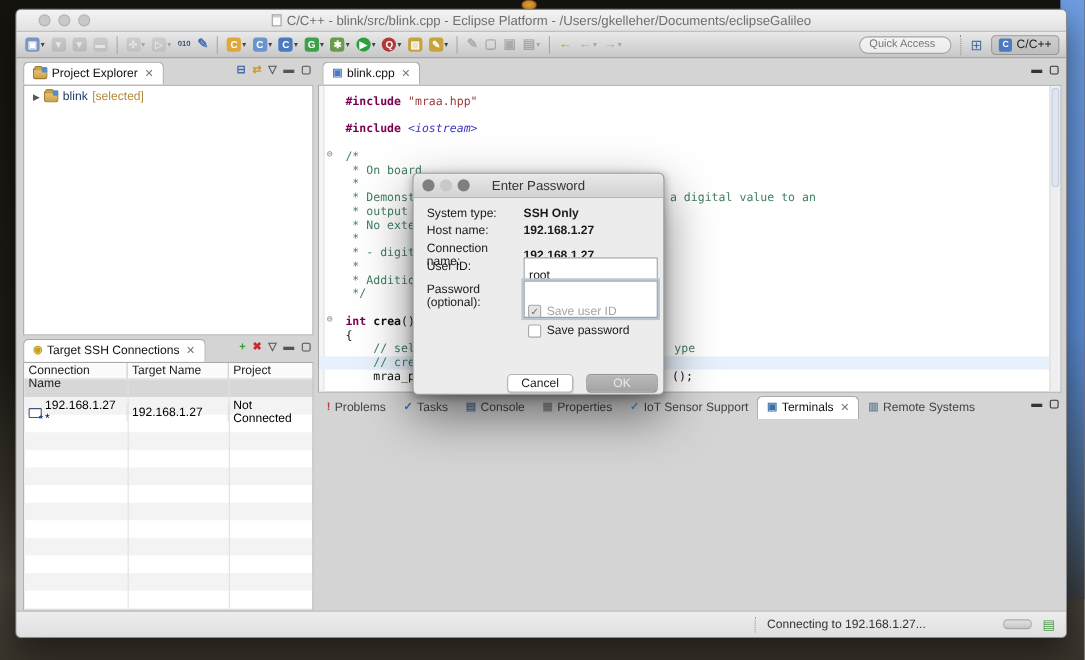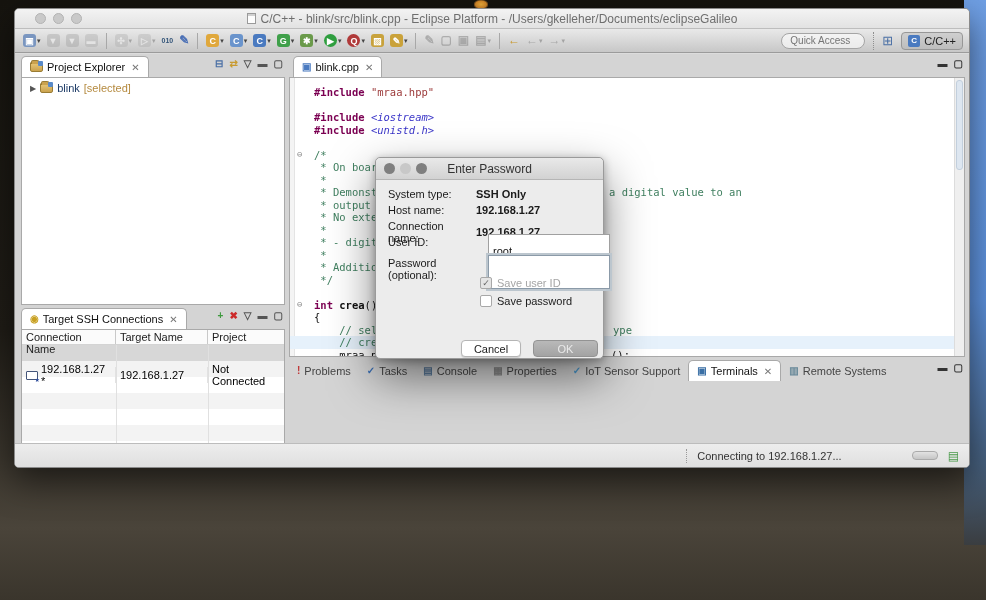--- a/index.html
+++ b/index.html
@@ -4,21 +4,21 @@
 <style>
   * { margin:0; padding:0; box-sizing:border-box; }
   html,body { width:986px; height:600px; overflow:hidden; }
   body { font-family:"Liberation Sans", sans-serif; position:relative; background:linear-gradient(180deg,#16140f 0%,#201d17 55%,#4a443a 88%,#3a352c 100%); }
 
   
   .sky-strip { position:absolute; right:0; top:0; width:22px; height:545px; background:linear-gradient(180deg,#6f9fe4 0%,#5d92de 55%,#47617f 85%,#3a3d40 100%); }
   .flame { position:absolute; left:474px; top:0; width:14px; height:9px; background:radial-gradient(ellipse at center,#f4b33c 0%,#d98b2a 55%,rgba(120,70,20,0) 80%); }
 
   
-  .window { position:absolute; left:14px; top:8px; width:956px; height:460px; background:#dcdcdc; border-radius:5px; box-shadow:0 12px 34px rgba(0,0,0,.55); overflow:hidden; border:1px solid #8a8a8a; }
+  .window { position:absolute; left:14px; top:8px; width:956px; height:572px; background:#dcdcdc; border-radius:5px; box-shadow:0 12px 34px rgba(0,0,0,.55); overflow:hidden; border:1px solid #8a8a8a; }
 
   .titlebar { position:relative; height:20px; background:linear-gradient(#f3f3f3,#e2e2e2); border-bottom:1px solid #bdbdbd; display:flex; align-items:center; justify-content:center; }
   .lights { position:absolute; left:20px; top:4px; display:flex; gap:7px; }
   .light { width:11px; height:11px; border-radius:50%; background:#c9c9c9; border:1px solid #b2b2b2; }
   .title-text { font-size:12px; color:#6e6e6e; display:flex; align-items:center; gap:5px; }
   .doc-icon { display:inline-block; width:9px; height:11px; background:#fdfdfd; border:1px solid #9a9a9a; box-shadow:inset 0 2px 0 #d0d0d0; }
 
   
   .toolbar { height:24px; background:linear-gradient(#e9e9e9,#c7c7c7); border-bottom:1px solid #9b9b9b; display:flex; align-items:center; padding:0 6px; gap:2px; }
   .tb-sep { width:1px; height:16px; background:#a8a8a8; margin:0 4px; }
@@ -99,21 +99,21 @@
 
   
   .dialog { position:absolute; left:375px; top:157px; width:229px; height:202px; background:#ececec; border-radius:5px; border:1px solid #9a9a9a; box-shadow:0 18px 45px rgba(0,0,0,.5), 0 2px 8px rgba(0,0,0,.3); z-index:50; }
   .dlg-title { height:22px; background:linear-gradient(#e9e9e9,#d2d2d2); border-bottom:1px solid #b5b5b5; border-radius:5px 5px 0 0; display:flex; align-items:center; justify-content:center; position:relative; font-size:12px; color:#333; }
   .dlg-lights { position:absolute; left:8px; top:5px; display:flex; gap:5px; }
   .dlg-light { width:11px; height:11px; border-radius:50%; }
   .dl-a { background:#7f7f7f; } .dl-b { background:#c8c8c8; } .dl-c { background:#7f7f7f; }
   .dlg-row { position:absolute; left:12px; right:8px; display:flex; align-items:center; font-size:11px; color:#1a1a1a; }
   .dlg-row .lbl { width:88px; flex:none; }
   .dlg-row .val { font-weight:bold; }
-  .dlg-input { position:absolute; left:100px; width:122px; height:34px; border:1px solid #a0a0a0; background:#fff; font-size:11px; padding:0 4px; font-family:"Liberation Sans",sans-serif; color:#111;margin-left:12px; }
+  .dlg-input { position:absolute; left:100px; width:122px; height:34px; border:1px solid #a0a0a0; background:#fff; font-size:11px; padding:0 4px; font-family:"Liberation Sans",sans-serif; color:#111; }
   .dlg-input.focus { box-shadow:0 0 0 2px #bcc6ce; border-color:#8b9aa8; }
   .dlg-check { position:absolute; left:104px; display:flex; align-items:center; gap:5px; font-size:11px; color:#1a1a1a; }
   .dlg-check.dis { color:#a5a5a5; }
   .cbox { width:12px; height:12px; border:1px solid #a8a8a8; border-radius:2px; background:#fff; font-size:9px; line-height:11px; text-align:center; color:#666; }
   .dlg-check.dis .cbox { background:#e4e4e4; }
   .dlg-btn { position:absolute; height:17px; border-radius:4px; font-size:11px; display:flex; align-items:center; justify-content:center; }
   .btn-normal { background:#fff; border:1px solid #b5b5b5; color:#222; box-shadow:0 1px 1px rgba(0,0,0,.12); }
   .btn-default-disabled { background:linear-gradient(#b9b9b9,#a3a3a3); border:1px solid #939393; color:#eaeaea; }
 </style>
 </head>
@@ -326,21 +326,20 @@
             <span class="pt" style="color: rgb(51, 51, 51); font-weight: bold;">▬</span>
             <span class="pt" style="color: rgb(51, 51, 51); font-weight: bold;">▢</span>
           </div>
       </div>
       <div class="panel-body">
         <div class="gutter"></div>
         <div class="code" id="code-area">
             <div class="cl"><span class="t-d">#include</span><span class="t-p"> </span><span class="t-s">"mraa.hpp"</span></div>
             <div class="cl"></div>
             <div class="cl"><span class="t-d">#include</span><span class="t-p"> </span><span class="t-h">&lt;iostream&gt;</span></div>
-            <div class="cl"><span class="t-d">#include</span><span class="t-p"> </span><span class="t-h">&lt;unistd.h&gt;</span></div>
             <div class="cl"></div>
             <div class="cl"><span class="fold">⊖</span><span class="t-c">/*</span></div>
             <div class="cl"><span class="t-c"> * On board</span></div>
             <div class="cl"><span class="t-c"> *</span></div>
             <div class="cl"><span class="t-c"> * Demonstr</span><span class="rfrag t-c" style="left: 319px;">a digital value to an</span></div>
             <div class="cl"><span class="t-c"> * output p</span></div>
             <div class="cl"><span class="t-c"> * No exter</span></div>
             <div class="cl"><span class="t-c"> *</span></div>
             <div class="cl"><span class="t-c"> * - digita</span></div>
             <div class="cl"><span class="t-c"> *</span></div>

